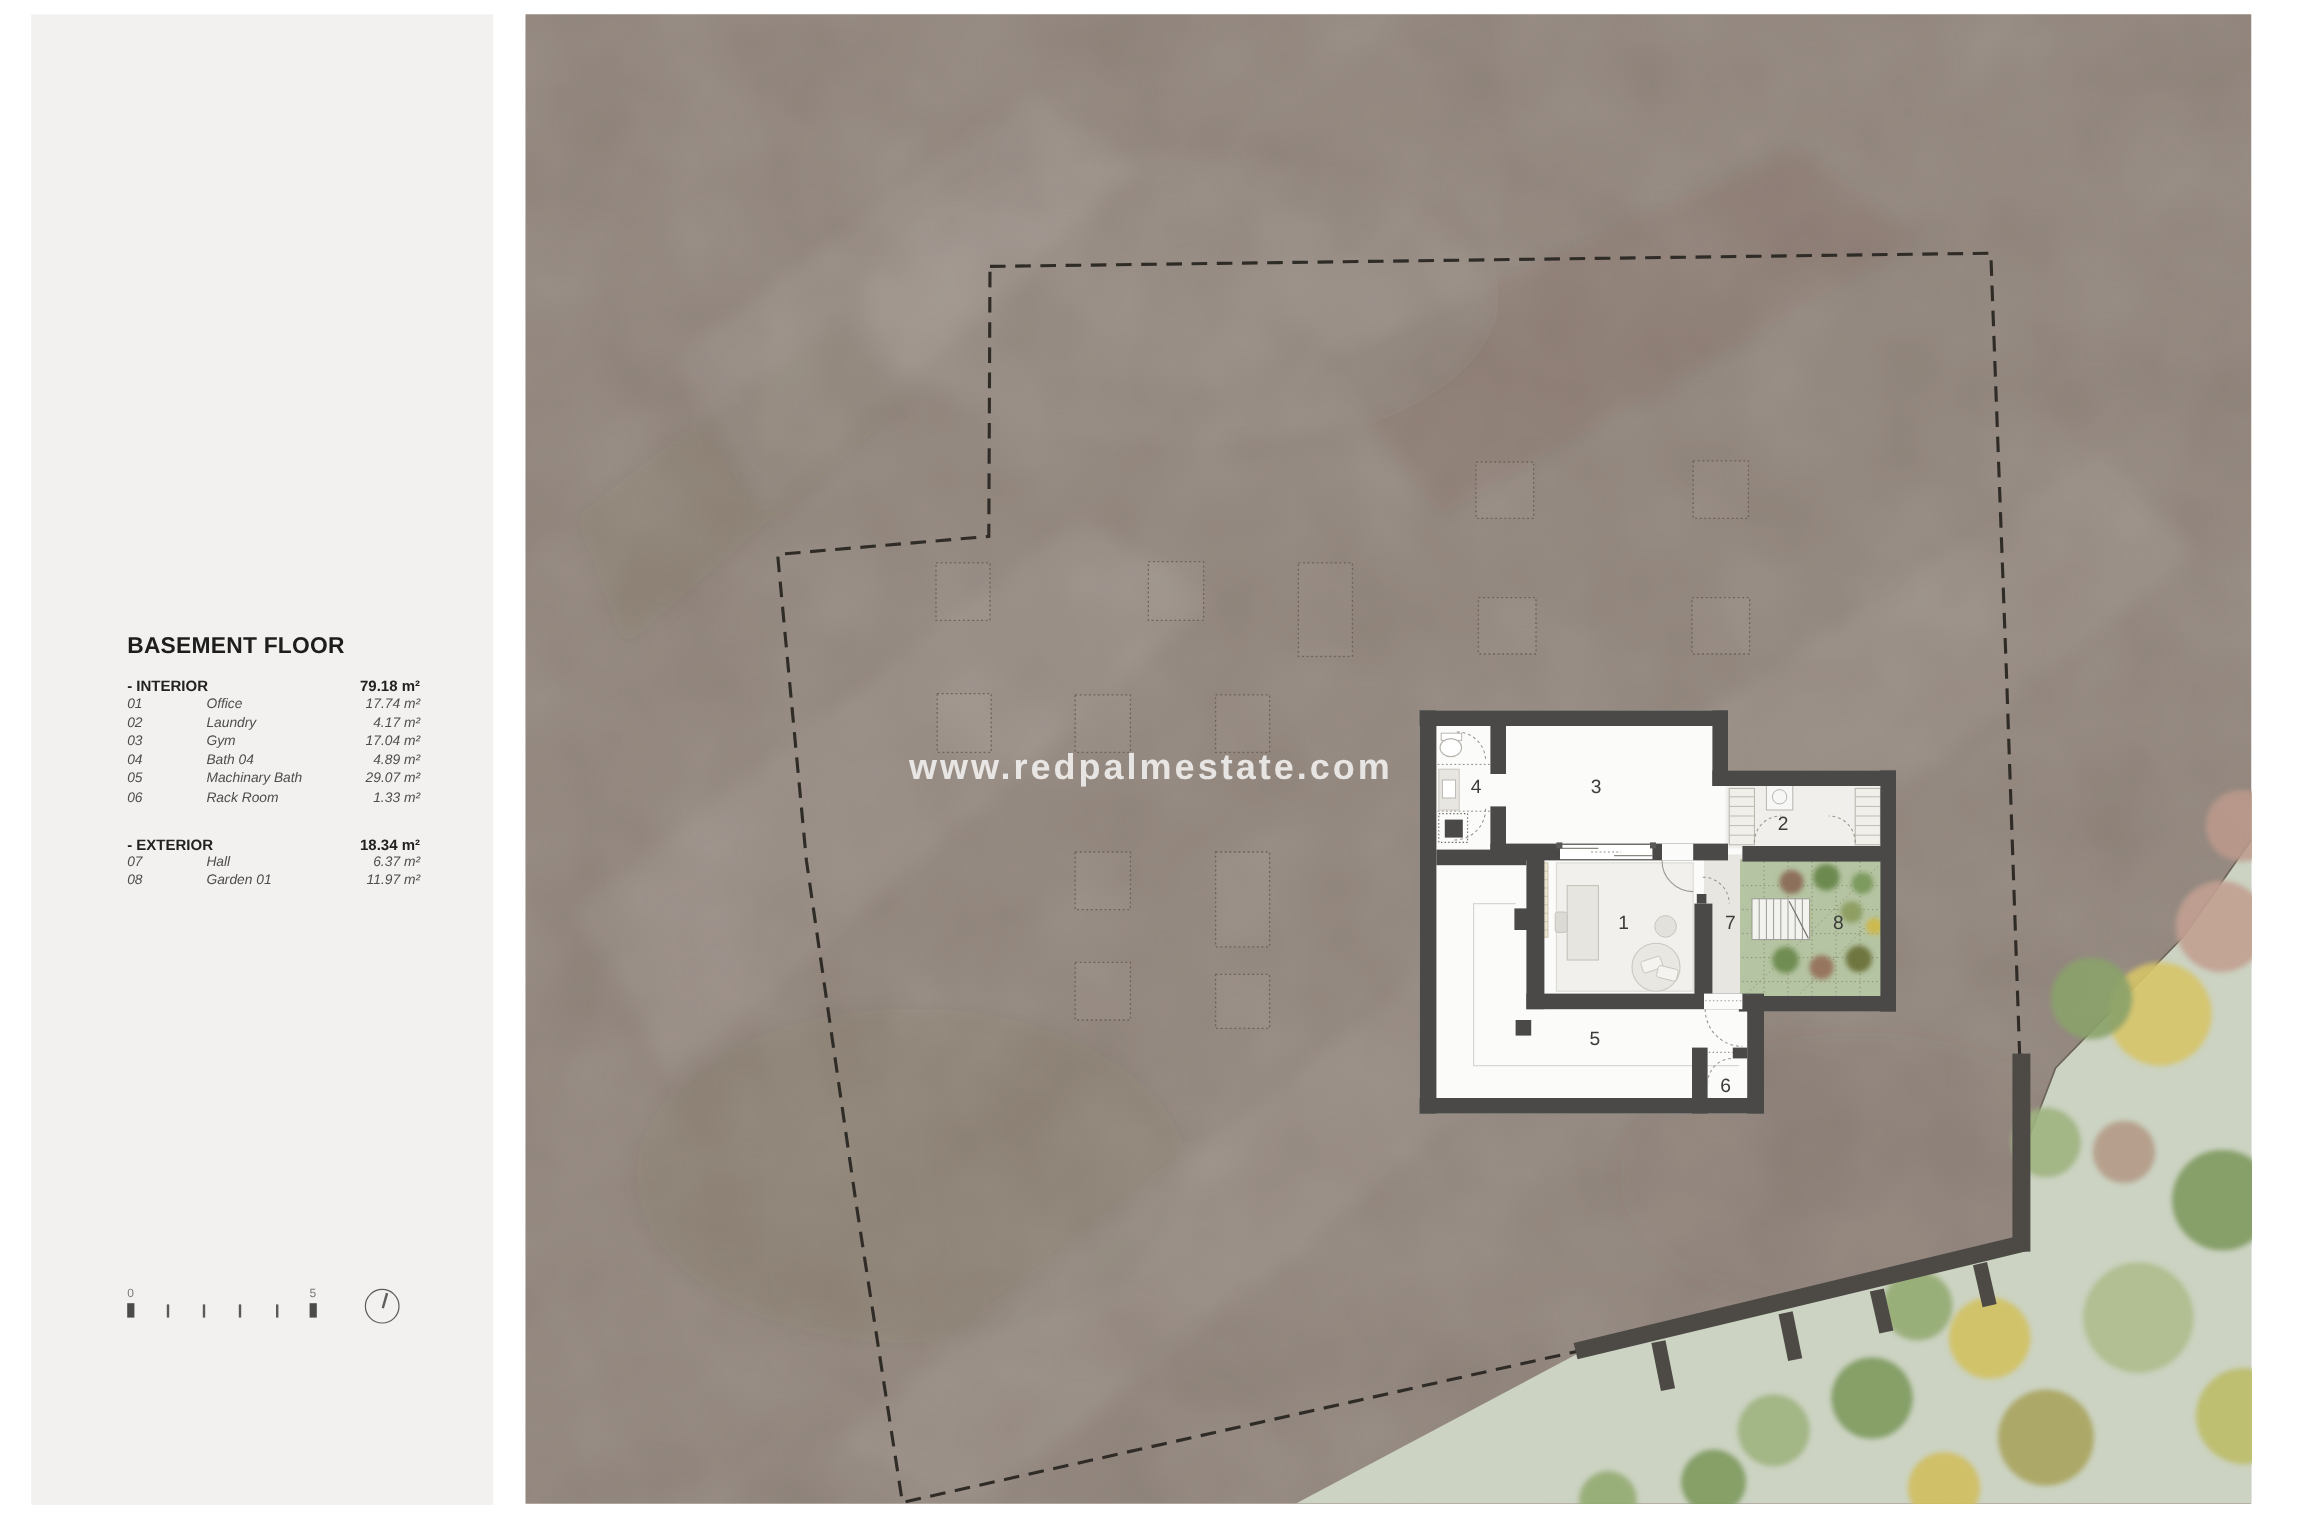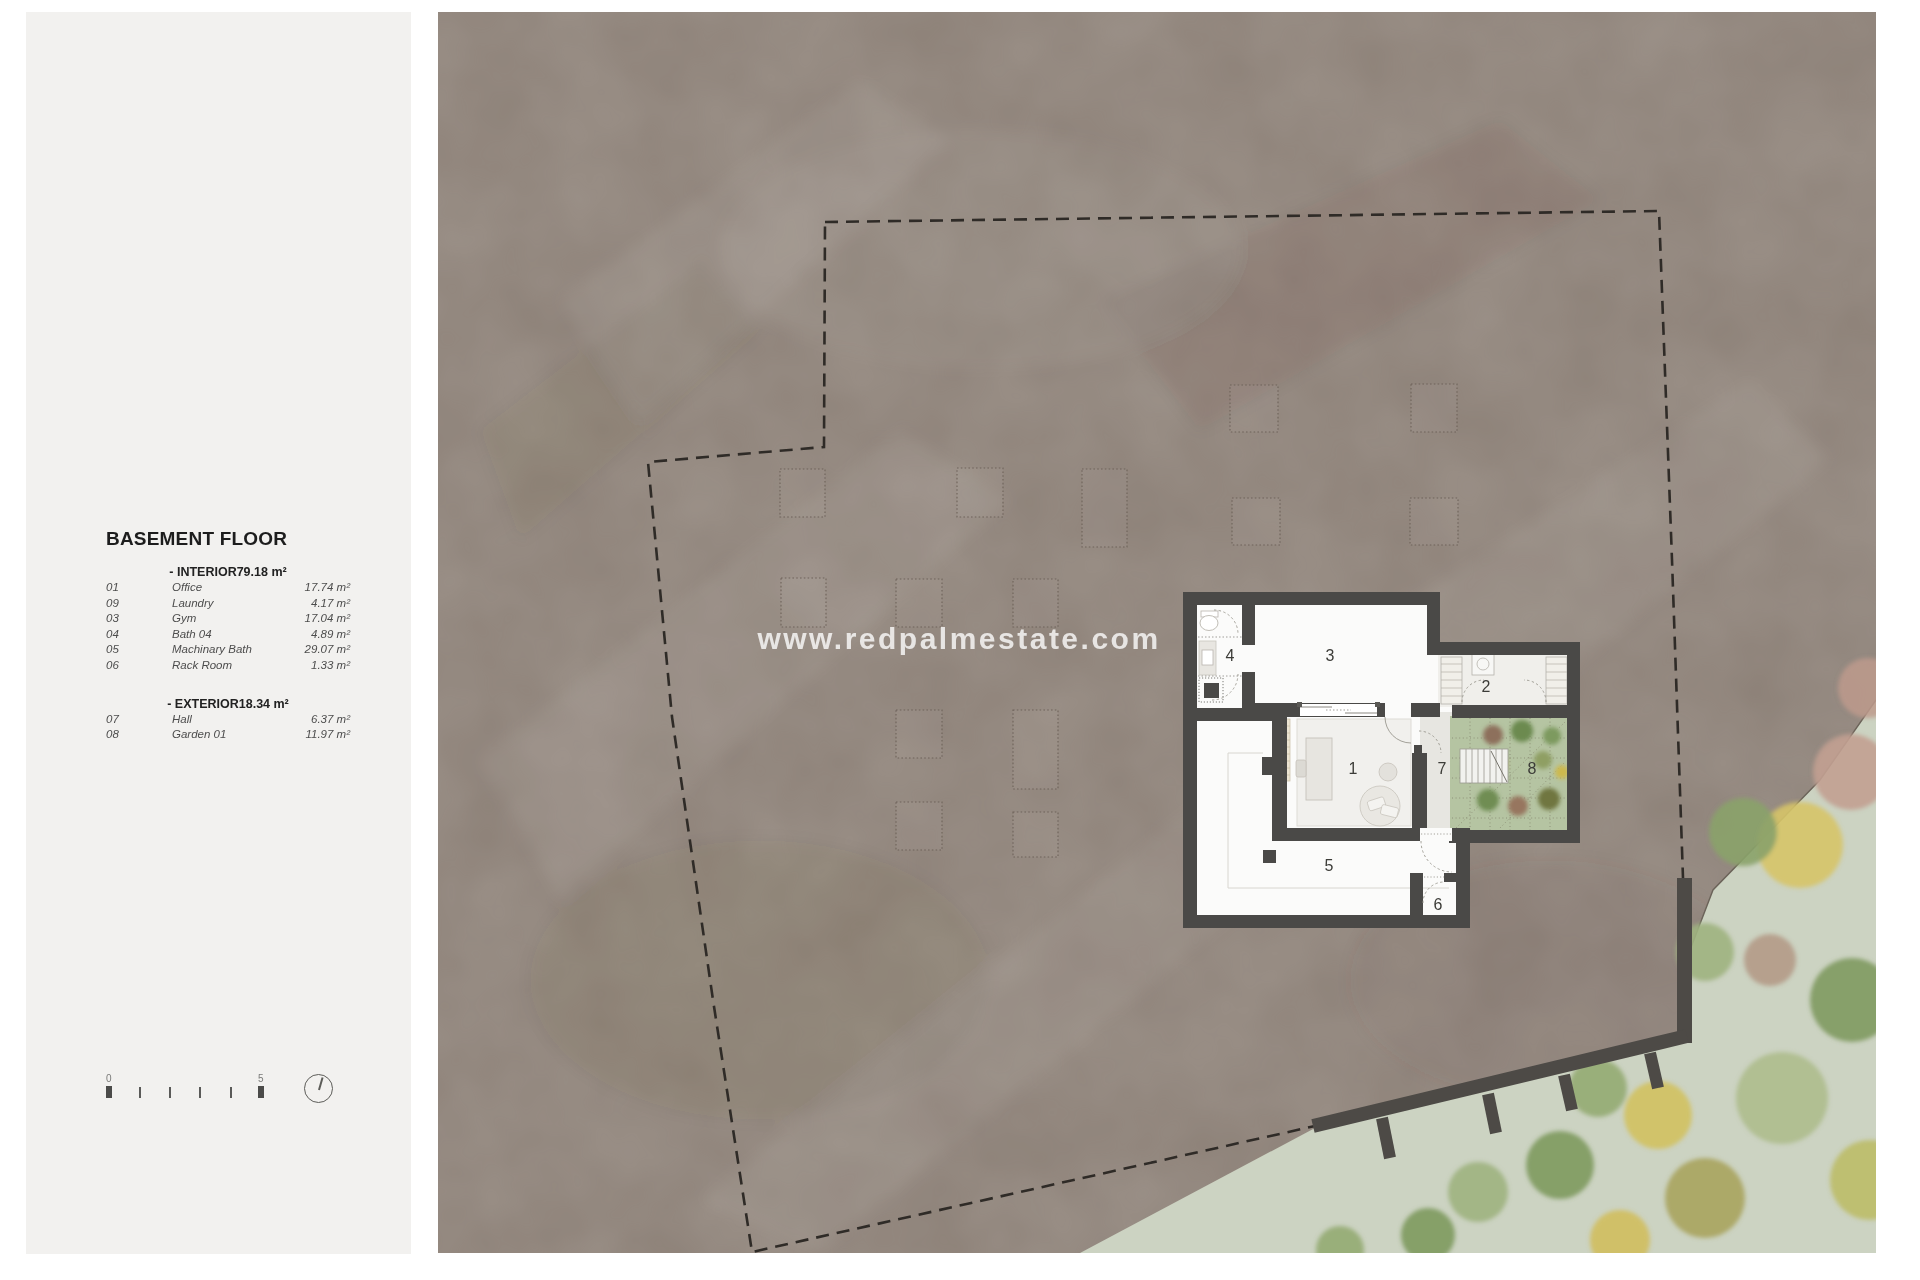--- a/index.html
+++ b/index.html
@@ -3,21 +3,21 @@
 <meta charset="utf-8">
 <style>
   html,body{margin:0;padding:0;background:#ffffff;width:1920px;height:1280px;overflow:hidden;
     font-family:"Liberation Sans", sans-serif;}
   .stage{position:relative;width:1920px;height:1280px;background:#ffffff;}
 
   
   .sidebar{position:absolute;left:26px;top:12px;width:385px;height:1242px;background:#f2f1ef;}
   .legend{position:absolute;left:80px;top:516px;width:244px;color:#3f3f3f;}
   .legend-title{font-size:19px;font-weight:600;letter-spacing:.2px;color:#1d1d1d;margin-bottom:15px;}
-  .lhead{display:flex;justify-content:center;font-size:12.5px;font-weight:700;color:#222;
+  .lhead{display:flex;justify-content:space-between;font-size:12.5px;font-weight:700;color:#222;
     margin-top:2px;margin-bottom:1px;}
   .lrow{display:flex;font-size:11.5px;line-height:15.6px;color:#4d4d4d;font-style:italic;}
   .lnum{width:34px;}
   .lname{flex:1;margin-left:32px;}
   .larea{text-align:center;white-space:nowrap;}
   .lgap{height:21px;}
 
   
   .scalebar{position:absolute;left:0;top:0;width:385px;height:0;}
   .tick{position:absolute;background:#4b4b49;}
@@ -48,21 +48,21 @@
       <div class="lhead">
         <span>- INTERIOR</span>
         <span>79.18 m²</span>
       </div>
       <div class="lrow">
         <span class="lnum">01</span>
         <span class="lname">Office</span>
         <span class="larea">17.74 m²</span>
       </div>
       <div class="lrow">
-        <span class="lnum">09</span>
+        <span class="lnum">02</span>
         <span class="lname">Laundry</span>
         <span class="larea">4.17 m²</span>
       </div>
       <div class="lrow">
         <span class="lnum">03</span>
         <span class="lname">Gym</span>
         <span class="larea">17.04 m²</span>
       </div>
       <div class="lrow">
         <span class="lnum">04</span>

